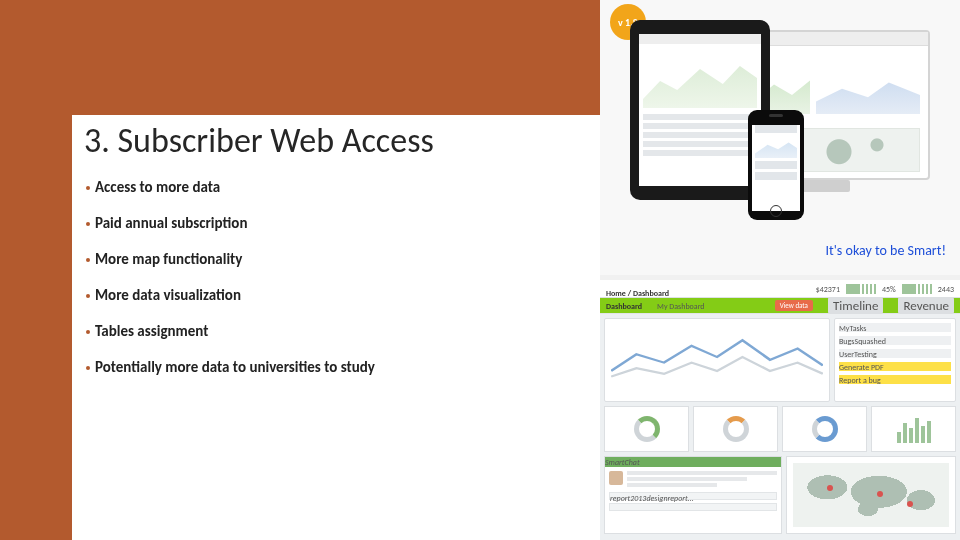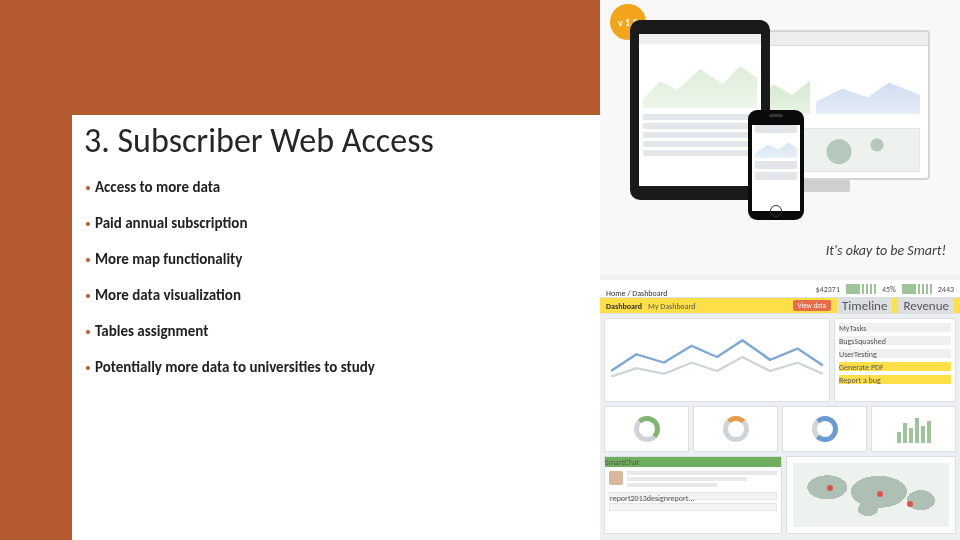--- a/index.html
+++ b/index.html
@@ -38,21 +38,21 @@
   .img-top { position:absolute; left:0; top:0; width:360px; height:275px; background:#f8f8f8; overflow:hidden; }
   .img-bottom { position:absolute; left:0; top:280px; width:360px; height:260px; background:#eef0f2; overflow:hidden; }
 
   
   .badge {
     position:absolute; top:4px; left:10px; width:36px; height:36px; border-radius:50%;
     background:#f2a51a; color:#fff; font-size:10px; font-weight:700;
     display:flex; align-items:center; justify-content:center;
   }
   .tagline {
-    position:absolute; right:14px; bottom:16px; font-size:14px; color:#404040; font-style:italic;
+    position:absolute; right:14px; bottom:16px; font-size:14px; color:#1d4ed8; 
   }
   .devices { position:absolute; left:30px; top:20px; width:300px; height:210px; }
   .monitor {
     position:absolute; right:0; top:10px; width:220px; height:150px; background:#fff;
     border:2px solid #d4d4d4; border-radius:4px;
   }
   .monitor::after{content:"";position:absolute;bottom:-14px;left:50%;transform:translateX(-50%);width:60px;height:12px;background:#cfcfcf;border-radius:2px;}
   .monitor .topbar{height:14px;background:#eee;border-bottom:1px solid #ddd;}
   .monitor .stat{position:absolute;top:22px;left:8px;font-size:9px;color:#6aa25a;font-weight:700;}
   .monitor .chart{position:absolute;top:40px;left:8px;right:8px;height:42px;}
@@ -75,45 +75,45 @@
   }
   .phone::before{content:"";position:absolute;top:4px;left:50%;transform:translateX(-50%);width:14px;height:3px;background:#333;border-radius:2px;}
   .phone::after{content:"";position:absolute;bottom:3px;left:50%;transform:translateX(-50%);width:10px;height:10px;border:1px solid #333;border-radius:50%;}
   .phone .pscreen{width:100%;height:100%;background:#fff;}
   .phone .pscreen div{height:8px;margin:3px;background:#e2e6ea;}
   .phone .pscreen div:nth-child(2){height:22px;background:linear-gradient(180deg,#cde0f2,#e9f0f8);clip-path:polygon(0 80%,30% 40%,55% 60%,80% 30%,100% 55%,100% 100%,0 100%);}
 
   
   .dash{position:absolute;inset:0;background:#edf0f2;font-size:8px;color:#555;}
   .dash .bar{height:18px;background:#fff;border-bottom:1px solid #dde1e4;display:flex;align-items:center;justify-content:space-between;padding:0 6px;}
-  .dash .bar .crumb{font-weight:400;color:#333;margin-top:8px;}
+  .dash .bar .crumb{font-weight:700;color:#333;margin-top:8px;}
   .dash .bar .mini{display:flex;gap:6px;align-items:center;}
   .dash .bar .spark{width:30px;height:10px;background:linear-gradient(90deg,#9ec49a 0 40%,transparent 40%),repeating-linear-gradient(90deg,#9ec49a 0 2px,transparent 2px 4px);}
-  .dash .sub{height:16px;background:#fde047;border-bottom:1px solid #e2e5e8;display:flex;align-items:center;gap:6px;padding:0 6px;justify-content:center;}
+  .dash .sub{height:16px;background:#84cc16;border-bottom:1px solid #e2e5e8;display:flex;align-items:center;gap:15px;padding:0 6px;justify-content:center;}
   .dash .sub .lbl{font-weight:700;color:#333;}
   .dash .sub .pill{margin-left:auto;padding:1px 5px;background:#e86b4a;color:#fff;border-radius:2px;font-size:7px;}
   .dash .sub .pill2{padding:1px 5px;background:#dcdfe2;border-radius:2px;font-size:13px;}
   .dash .body{display:flex;gap:4px;padding:4px;}
   .dash .panel{background:#fff;border:1px solid #dcdfe2;border-radius:2px;}
   .dash .big{flex:2;height:84px;position:relative;}
   .dash .big .line{position:absolute;left:6px;right:6px;top:10px;bottom:16px;}
   .dash .big .line svg{width:100%;height:100%;}
   .dash .side{flex:1;height:84px;padding:4px;}
   .dash .side div{height:9px;background:#eef0f2;margin-bottom:4px;}
   .dash .side .btn{background:#fde047;}
   .dash .row2{display:flex;gap:4px;padding:0 4px 4px;}
   .dash .card{flex:1;background:#fff;border:1px solid #dcdfe2;height:46px;display:flex;align-items:center;justify-content:center;}
   .dash .donut{width:26px;height:26px;border-radius:50%;border:5px solid #cfd4d8;}
   .dash .donut.g{border-top-color:#7fb56e;border-right-color:#7fb56e;}
   .dash .donut.o{border-top-color:#e59b4c;}
   .dash .donut.b{border-top-color:#6a9bd1;border-right-color:#6a9bd1;border-bottom-color:#6a9bd1;}
   .dash .bars{display:flex;gap:2px;align-items:flex-end;height:28px;}
   .dash .bars span{width:4px;background:#9ec49a;}
   .dash .row3{display:flex;gap:4px;padding:0 4px 4px;}
-  .dash .chatp{flex:1;background:#fff;border:1px solid #dcdfe2;height:78px;padding:4px;}
+  .dash .chatp{flex:1;background:#fff;border:1px solid #dcdfe2;height:78px;padding:4px;font-style:italic;}
   .dash .chatp .h{height:10px;background:#6fae5e;margin:-4px -4px 4px;}
   .dash .chatp .msg{display:flex;gap:4px;margin-bottom:3px;}
   .dash .chatp .av{width:14px;height:14px;background:#d7b89a;border-radius:2px;flex:0 0 auto;}
   .dash .chatp .tx{flex:1;}
   .dash .chatp .tx div{height:4px;background:#e6e8ea;margin-bottom:2px;}
   .dash .chatp .att{height:8px;background:#f2f4f5;border:1px solid #e2e5e7;margin:3px 0;}
   .dash .mapp{flex:1;background:#fff;border:1px solid #dcdfe2;height:78px;position:relative;}
   .dash .mapp .wm{position:absolute;inset:6px;background:#eef2ef;}
   .dash .mapp .wm::before{content:"";position:absolute;inset:0;background:
     radial-gradient(ellipse 20px 12px at 22% 38%,#aebfb3 0 100%,transparent 0),

